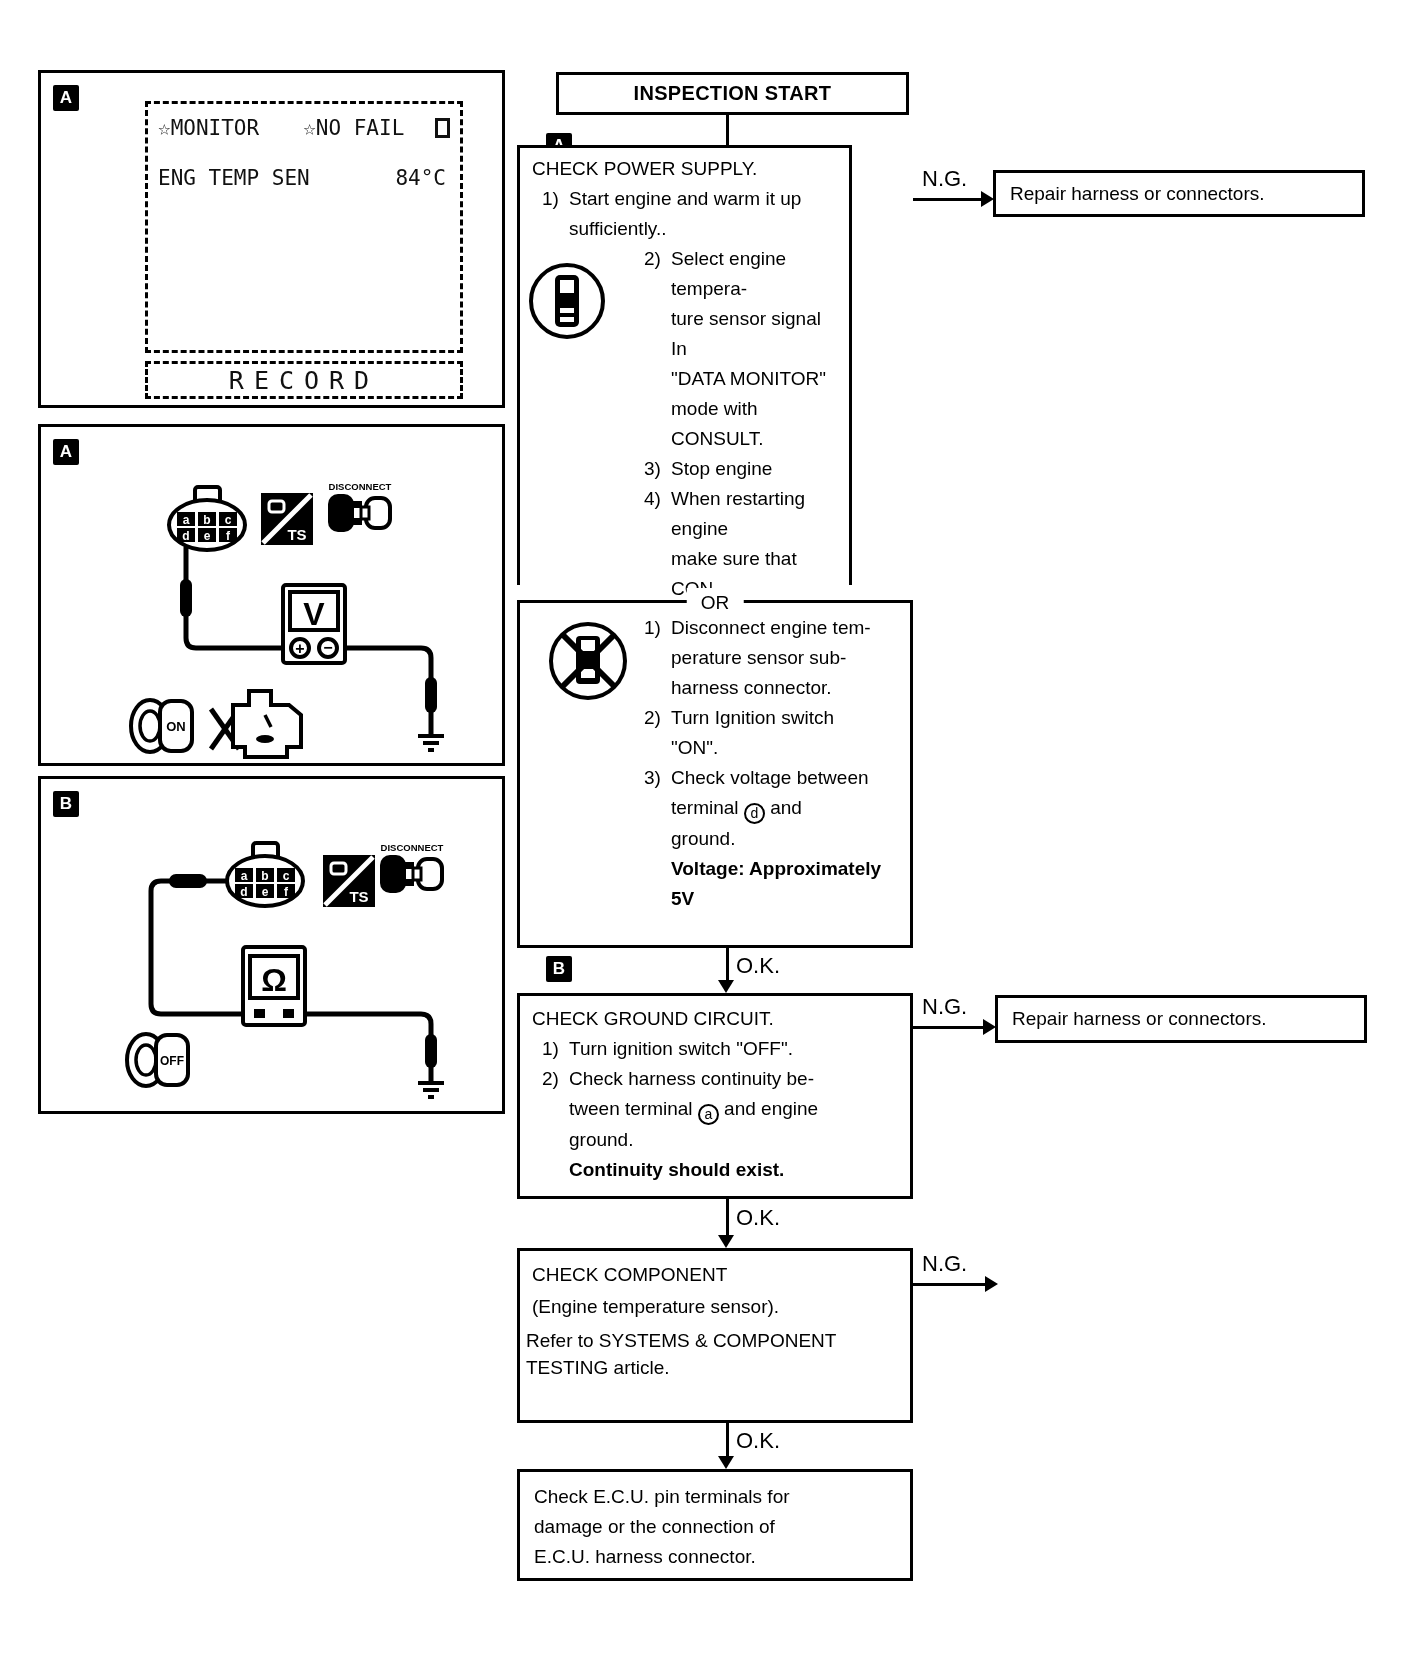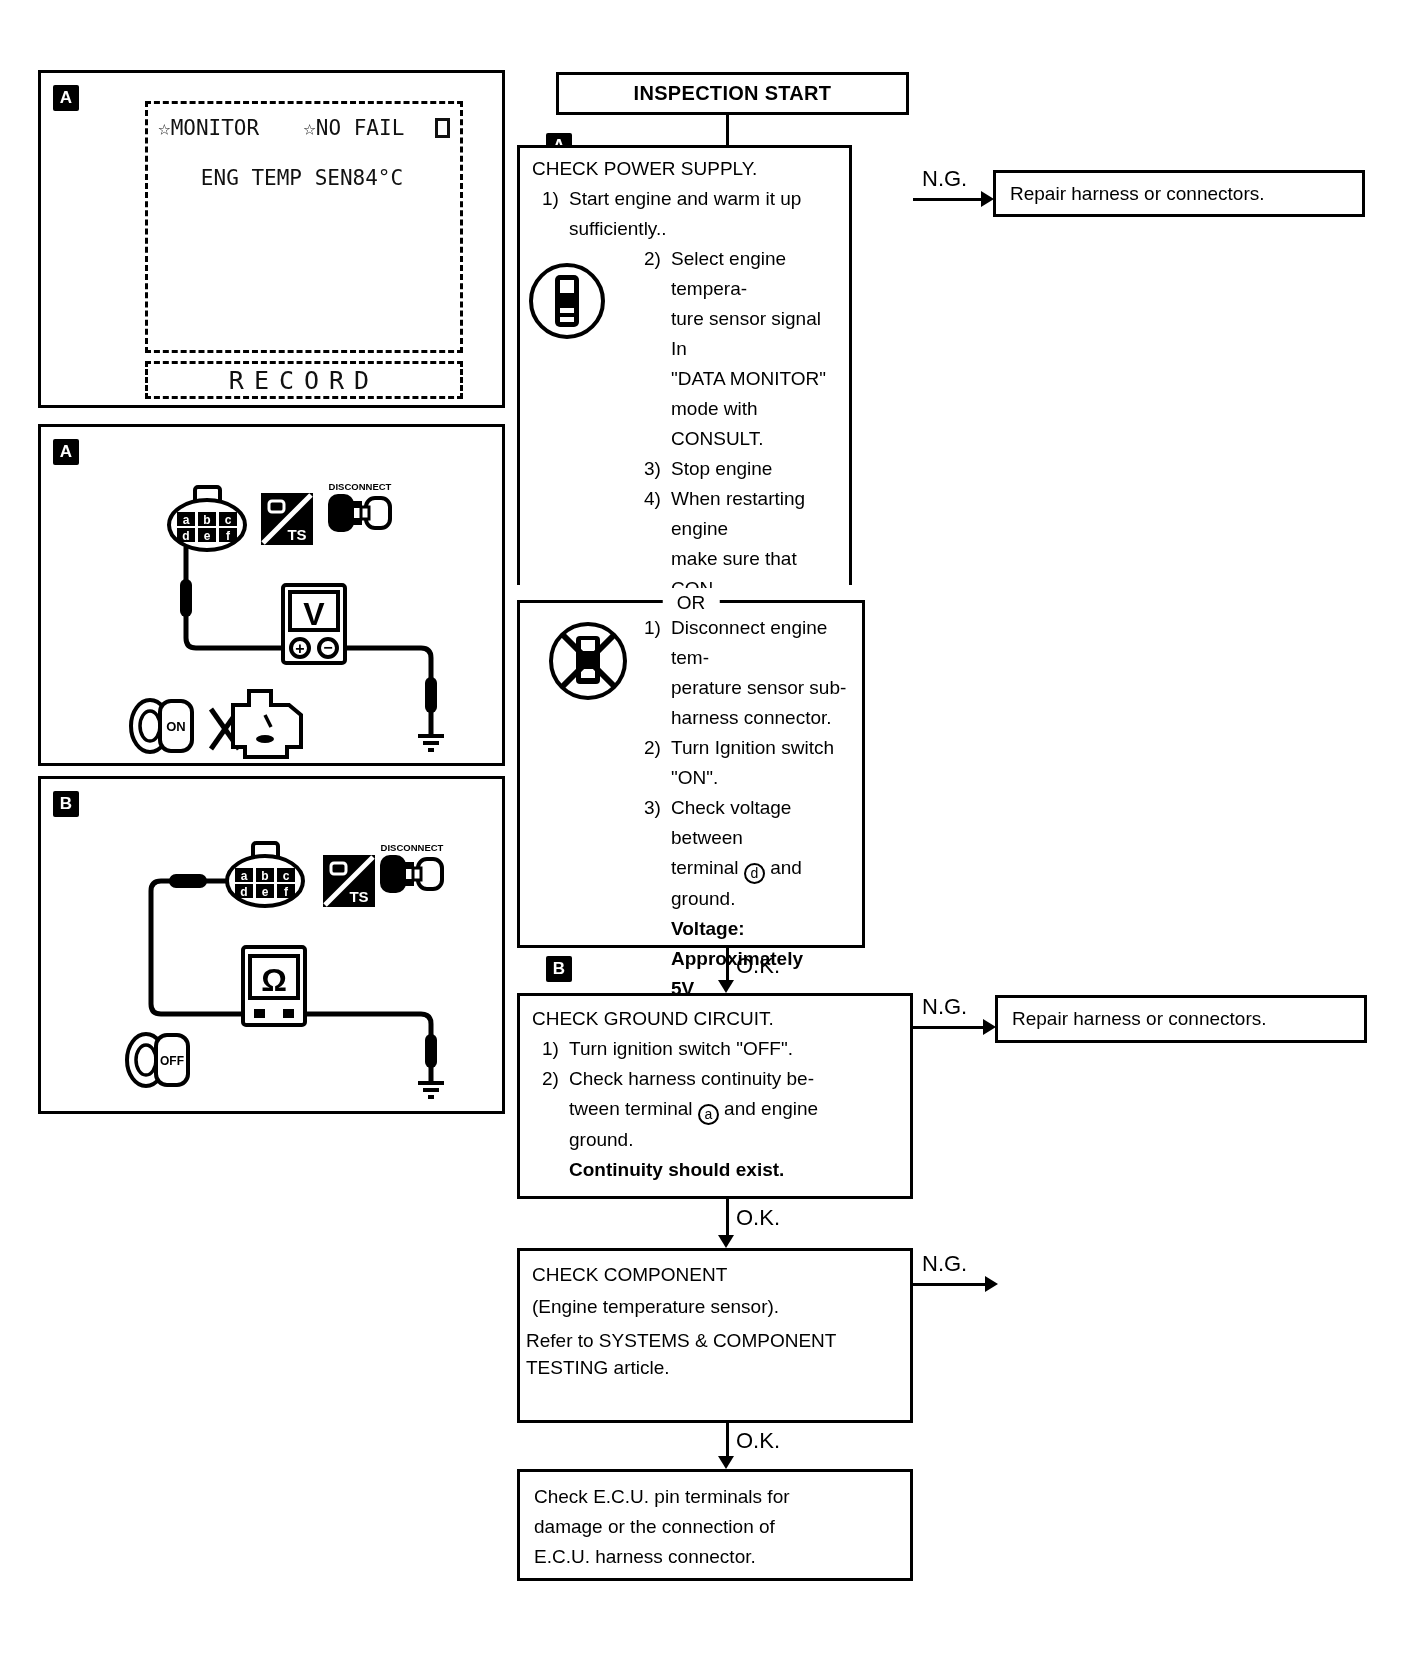--- a/index.html
+++ b/index.html
@@ -22,21 +22,21 @@
   .b{font-weight:bold;}
   .term{display:inline-flex;width:21px;height:21px;border:2px solid #000;border-radius:50%;
         align-items:center;justify-content:center;font-size:14px;vertical-align:-4px;line-height:1;
         box-sizing:border-box;}
   
   .screen{position:absolute;left:104px;top:28px;width:318px;height:252px;border:3px dashed #000;
           box-sizing:border-box;font-family:"DejaVu Sans Mono","DejaVu Sans",monospace;
           font-size:21px;color:#111;}
   .srow1{display:flex;align-items:center;margin:12px 10px 0 10px;}
   .cursor{width:15px;height:20px;border:3px solid #111;margin-left:auto;box-sizing:border-box;}
-  .srow2{display:flex;justify-content:center;margin:26px 14px 0 10px;}
+  .srow2{display:flex;justify-content:space-between;margin:26px 14px 0 10px;}
   .record{position:absolute;left:104px;top:288px;width:318px;height:38px;border:3px dashed #000;
           box-sizing:border-box;display:flex;align-items:center;justify-content:center;
           font-family:"DejaVu Sans Mono","DejaVu Sans",monospace;font-size:25px;letter-spacing:10px;color:#111;}
   
   .oline{fill:#fff;stroke:#000;stroke-width:4;}
   .wire{fill:none;stroke:#000;stroke-width:5;}
   .gnd{fill:none;stroke:#000;stroke-width:4;}
   svg text{font-family:"Liberation Sans",sans-serif;}
   .orlbl{position:absolute;top:-15px;left:50%;transform:translateX(-50%);background:#fff;
          padding:0 14px;font-size:19px;}
@@ -231,21 +231,21 @@
 
     <svg width="78" height="78" viewBox="0 0 78 78" style="position:absolute;left:8px;top:114px;">
       <circle cx="39" cy="39" r="36" class="oline"></circle>
       <rect x="27" y="13" width="24" height="52" rx="5" fill="#000"></rect>
       <rect x="32" y="18" width="14" height="13" fill="#fff"></rect>
       <rect x="32" y="46" width="14" height="5" fill="#fff"></rect>
       <rect x="32" y="55" width="14" height="5" fill="#fff"></rect>
     </svg>
   </div>
 
-  <div class="box flowtext" style="left:517px;top:600px;width:348px;height:348px;line-height:30px;padding:10px 8px 0 12px;">
+  <div class="box flowtext" style="left:517px;top:600px;width:396px;height:348px;line-height:30px;padding:10px 8px 0 12px;">
     <div class="orlbl">OR</div>
     <div class="item" style="margin-left:112px;">
       <span>1)</span>
       <span class="ml">Disconnect engine tem-
 perature sensor sub-
 harness connector.</span>
     </div>
     <div class="item" style="margin-left:112px;">
       <span>2)</span>
       <span class="ml">Turn Ignition switch

